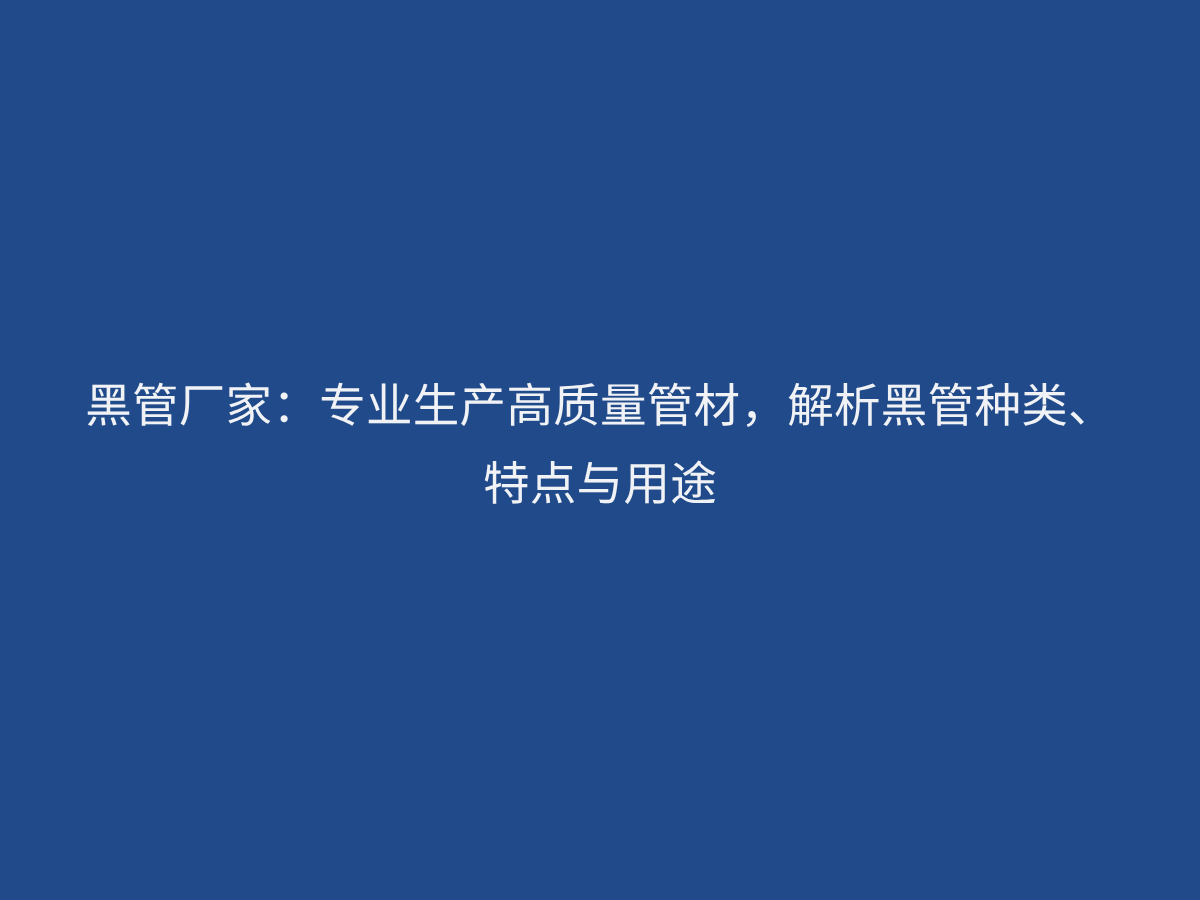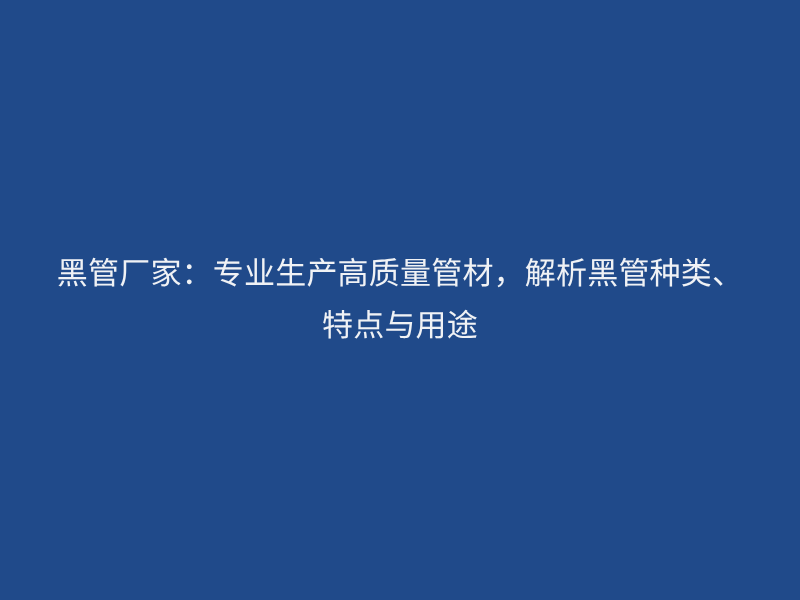--- a/index.html
+++ b/index.html
@@ -47,15 +47,15 @@
     text-rendering: geometricPrecision;
     -webkit-font-smoothing: antialiased;
     word-break: break-word;
   }
 </style>
 </head>
 <body>
 
 <div class="banner" style="background-color: rgb(32, 74, 138);">
   <div class="banner-inner">
-    <h1 class="banner-title" style="color: rgb(240, 242, 245);">黑管厂家：专业生产高质量管材，解析黑管种类、特点与用途</h1>
+    <h1 class="banner-title" style="color: rgb(240, 242, 245); font-family: Liberation Mono, monospace;">黑管厂家：专业生产高质量管材，解析黑管种类、特点与用途</h1>
   </div>
 </div>
 
 </body></html>

